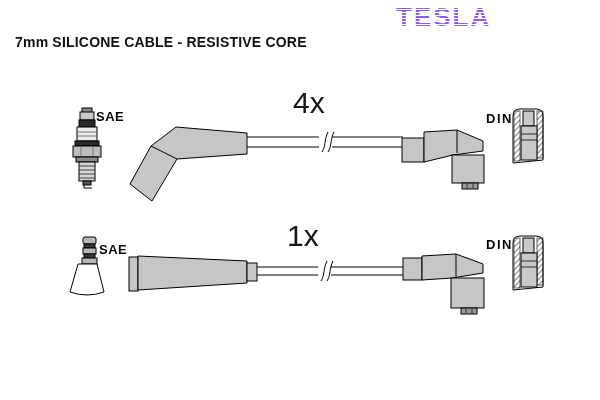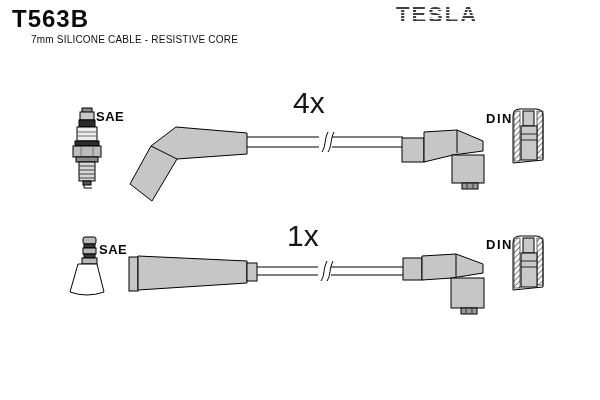--- a/index.html
+++ b/index.html
@@ -7,26 +7,26 @@
     width:600px;height:400px;position:relative;overflow:hidden;
     background:#ffffff;
     font-family:"Liberation Sans",sans-serif;
     color:#000;
   }
   .part-number{
     position:absolute;left:12px;top:5px;
     font-size:24px;font-weight:bold;letter-spacing:1px;color:#0a0a0a;
   }
   .description{
-    position:absolute;left:31px;top:34px;
-    font-size:10px;letter-spacing:0.2px;color:#111;white-space:nowrap;
+    position:absolute;left:15px;top:34px;
+    font-size:14px;letter-spacing:0.2px;color:#111;white-space:nowrap;font-weight:bold;
   }
   .logo{
     position:absolute;left:396px;top:4px;
-    font-size:22px;font-weight:900;letter-spacing:2px;color:#404040;
+    font-size:26px;font-weight:900;letter-spacing:2px;color:#8b5cf6;
     line-height:1;
   }
   .logo::after{ 
     content:"";position:absolute;inset:0;
     background:repeating-linear-gradient(to bottom,transparent 0 2px,#ffffff 2px 3px);
     pointer-events:none;
   }
   .qty{position:absolute;font-size:30px;color:#151515;line-height:1;}
   .q1{left:293px;top:88px;}
   .q2{left:287px;top:221px;}
@@ -35,21 +35,20 @@
   .din1{left:486px;top:112px;letter-spacing:1.5px;}
   .sae2{left:99px;top:243px;letter-spacing:0.5px;}
   .din2{left:486px;top:238px;letter-spacing:1.5px;}
   svg{position:absolute;left:0;top:0;}
 </style>
 </head>
 <body>
 
 <div style="position:absolute;inset:0;">
 
-  <div class="part-number">T563B</div>
   <div class="description">7mm SILICONE CABLE - RESISTIVE CORE</div>
   <div class="logo">TESLA</div>
 
   <svg width="600" height="400" viewBox="0 0 600 400">
     <defs>
       <pattern id="hatch" width="4" height="4" patternUnits="userSpaceOnUse" patternTransform="rotate(45)">
         <line x1="0" y1="0" x2="0" y2="4" stroke="#000" stroke-width="1"></line>
       </pattern>
     </defs>
 

